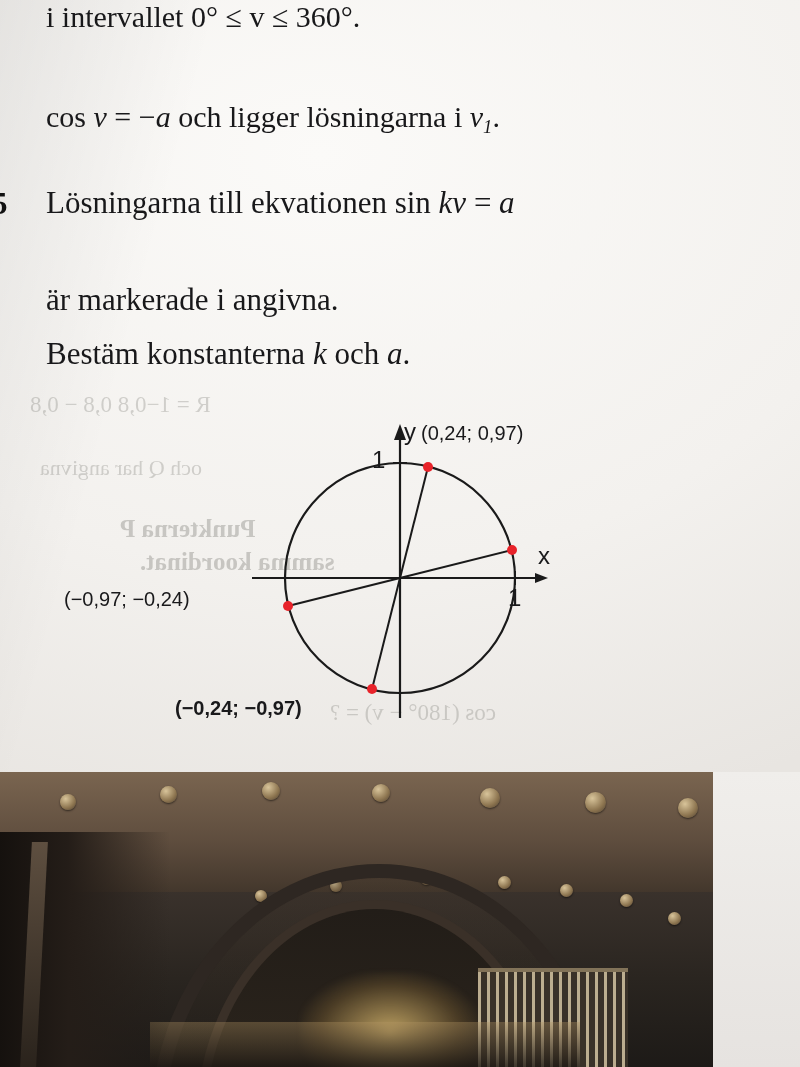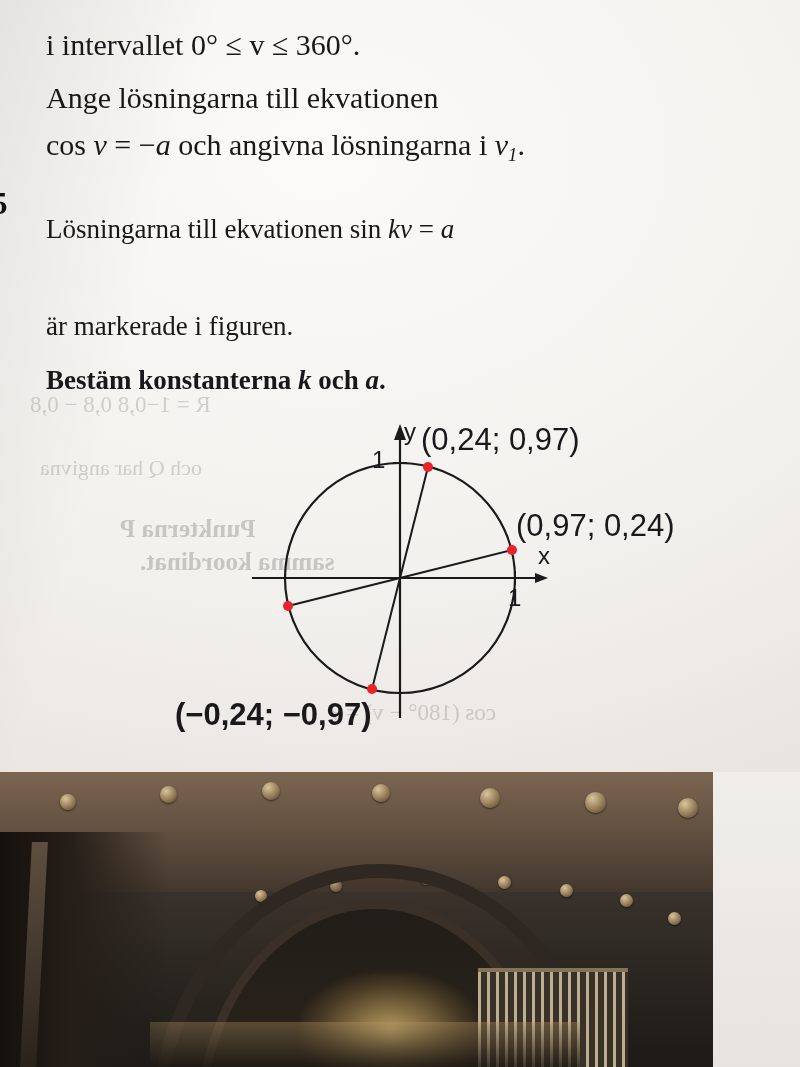--- a/index.html
+++ b/index.html
@@ -41,24 +41,23 @@
     pointer-events: none;
   }
 
   
   .txt {
     position: absolute;
     font-family: "Liberation Serif", serif;
     color: #18181a;
     white-space: nowrap;
     line-height: 1.12;
-    margin-top: 28px;
   }
   .l1 { font-size: 30px; }
-  .l2 { font-size: 27px; }
+  .l2 { font-size: 31px; }
   .it { font-style: italic; }
   .sub {
     font-size: 0.62em;
     vertical-align: -0.32em;
   }
   .exnum {
     position: absolute;
     font-size: 31px;
     font-weight: bold;
     font-family: "Liberation Serif", serif;
@@ -80,21 +79,21 @@
   #figure {
     position: absolute;
     left: 0;
     top: 400px;
     width: 800px;
     height: 360px;
   }
   .figlabel {
     position: absolute;
     font-family: "Liberation Sans", sans-serif;
-    font-size: 31px;
+    font-size: 20px;
     color: #19191b;
     white-space: nowrap;
   }
   .axlabel {
     position: absolute;
     font-family: "Liberation Sans", sans-serif;
     font-size: 24px;
     color: #19191b;
   }
 
@@ -184,36 +183,35 @@
   <div id="paper"></div>
 
   <div class="ghost" style="left:30px; top:392px; font-size:23px;">R = 1−0,8   0,8 − 0,8</div>
   <div class="ghost b" style="left:120px; top:515px; font-size:25px;">Punkterna P</div>
   <div class="ghost b" style="left:140px; top:548px; font-size:25px;">samma koordinat.</div>
   <div class="ghost" style="left:330px; top:700px; font-size:23px;">cos (180° − v) = ?</div>
   <div class="ghost" style="left:40px; top:455px; font-size:22px;">och Q har angivna</div>
 
   <div class="txt l1" style="left:46px; top:0px;">i intervallet 0° ≤ v ≤ 360°.</div>
 
-  <div class="txt l1" style="left:46px; top:53px;">Ange lösningarna till ekvationen</div>
 
   <div class="txt l1" style="left:46px; top:100px;">
-    <span>cos </span><span class="it">v</span><span> = −</span><span class="it">a</span><span> och angivna lösningarna i </span><span class="it">v</span><span class="it sub">1</span><span>.</span>
+    <span>cos </span><span class="it">v</span><span> = −</span><span class="it">a</span><span> och ligger lösningarna i </span><span class="it">v</span><span class="it sub">1</span><span>.</span>
   </div>
 
   <div class="exnum" style="left:-8px; top:186px;">5</div>
 
   <div class="txt l2" style="left:46px; top:186px;">
     <span>Lösningarna till ekvationen sin </span><span class="it">k</span><span class="it">v</span><span> = </span><span class="it">a</span>
   </div>
 
 
-  <div class="txt l2" style="left:46px; top:283px;">är markerade i figuren.</div>
-
-  <div class="txt l2" style="left:46px; top:337px;font-weight:bold;">
+  <div class="txt l2" style="left:46px; top:283px;">är markerade i angivna.</div>
+
+  <div class="txt l2" style="left:46px; top:337px;">
     <span>Bestäm konstanterna </span><span class="it">k</span><span> och </span><span class="it">a</span><span>.</span>
   </div>
 
   <div id="figure">
     <svg width="800" height="360" viewBox="0 0 800 360">
 
       <circle cx="400" cy="178" r="115" fill="none" stroke="#1a1a1a" stroke-width="2.2"></circle>
 
       <line x1="252" y1="178" x2="540" y2="178" stroke="#1a1a1a" stroke-width="2.2"></line>
       <polygon points="548,178 535,173 535,183" fill="#1a1a1a"></polygon>
@@ -238,21 +236,21 @@
     
     <span class="axlabel" style="left:404px; top:18px;">y</span>
     <span class="axlabel" style="left:538px; top:142px;">x</span>
 
     
     <span class="axlabel" style="left:372px; top:46px;">1</span>
     <span class="axlabel" style="left:508px; top:184px;">1</span>
 
     
     <span class="figlabel" style="left:421px; top:22px;">(0,24; 0,97)</span>
-    <span class="figlabel" style="left:516px; top:108px;">(0,97; 0,24)</span>
+    <span class="figlabel" style="left:64px; top:188px;">(−0,97; −0,24)</span>
     <span class="figlabel" style="left:175px; top:297px;font-weight:bold;">(−0,24; −0,97)</span>
   </div>
 
   <div id="photo">
     <div class="sky"></div>
     <div class="ceiling"></div>
 
     <div class="rivet" style="left:60px; top:22px; width:16px; height:16px;"></div>
     <div class="rivet" style="left:160px; top:14px; width:17px; height:17px;"></div>
     <div class="rivet" style="left:262px; top:10px; width:18px; height:18px;"></div>

